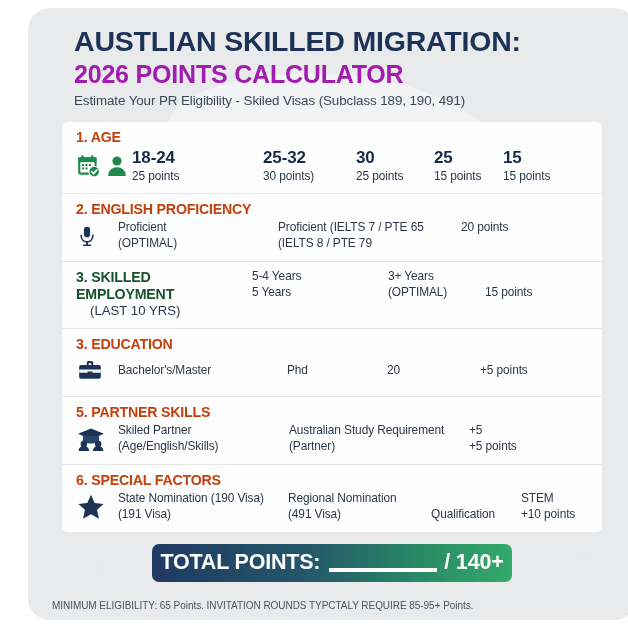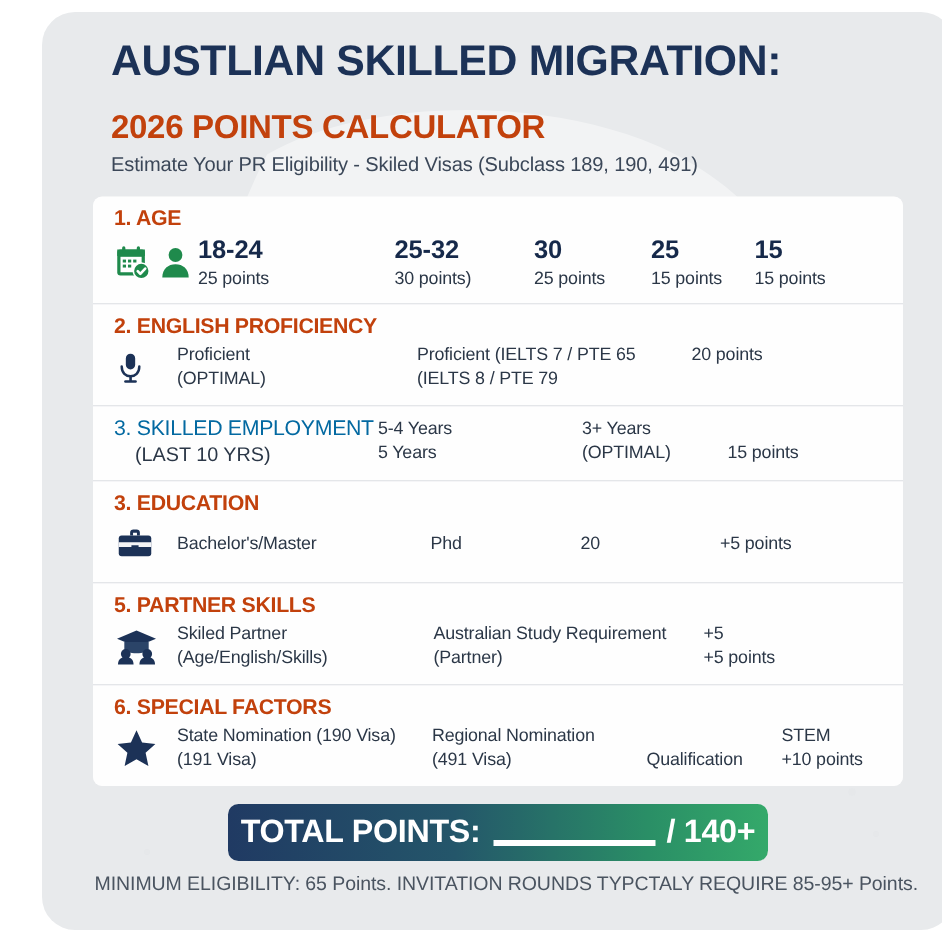--- a/index.html
+++ b/index.html
@@ -45,26 +45,26 @@
   }
   .title-1 {
     font-size: 28.5px;
     font-weight: bold;
     color: #1c3257;
     letter-spacing: -0.2px;
     line-height: 1.08;
     margin: 0 0 1px 22px;
   }
   .title-2 {
-    font-size: 22px;
-    font-weight: bold;
-    color: #c2410c;
+    font-size: 25px;
+    font-weight: bold;
+    color: #a21caf;
     letter-spacing: -0.2px;
     line-height: 1.08;
-    margin: 16px 0 5px 22px;
+    margin: 4px 0 5px 22px;
   }
   .subtitle {
     font-size: 13.4px;
     color: #3b4758;
     margin: 0 0 14px 22px;
     letter-spacing: -0.1px;
   }
   .panel {
     position: relative;
     margin: 0 10px 0 10px;
@@ -141,22 +141,22 @@
   .s6 .c2 { width: 90px; }
   .s6 .c3 { width: 80px; }
   
   .s3-head-row {
     display: flex;
     align-items: flex-start;
   }
   .s3-head-left { width: 176px; min-width: 176px; }
   .s3-head-left .l1 {
     font-size: 14.2px;
-    font-weight: normal;
-    color: #0369a1;
+    font-weight: bold;
+    color: #14532d;
     letter-spacing: -0.2px;
     line-height: 1.2;
   }
   .s3-head-left .l2 {
     font-size: 13.2px;
     color: #2b3747;
     padding-left: 14px;
     line-height: 1.25;
   }
   .total-wrap {
@@ -179,25 +179,25 @@
     letter-spacing: -0.2px;
   }
   .total-blank {
     display: inline-block;
     width: 108px;
     border-bottom: 4px solid #ffffff;
     height: 14px;
     margin: 0 7px 0 9px;
   }
   .footer-note {
-    text-align: right;
-    font-size: 13px;
+    text-align: left;
+    font-size: 10px;
     color: #4a5460;
     letter-spacing: -0.05px;
-    margin-top: 7px;
+    margin-top: 18px;
   }
   svg { display: block; }
 </style>
 </head>
 <body>
 
 <div class="page">
   <div class="card">
 
     <svg class="watermark" viewBox="0 0 608 612" preserveAspectRatio="none">

